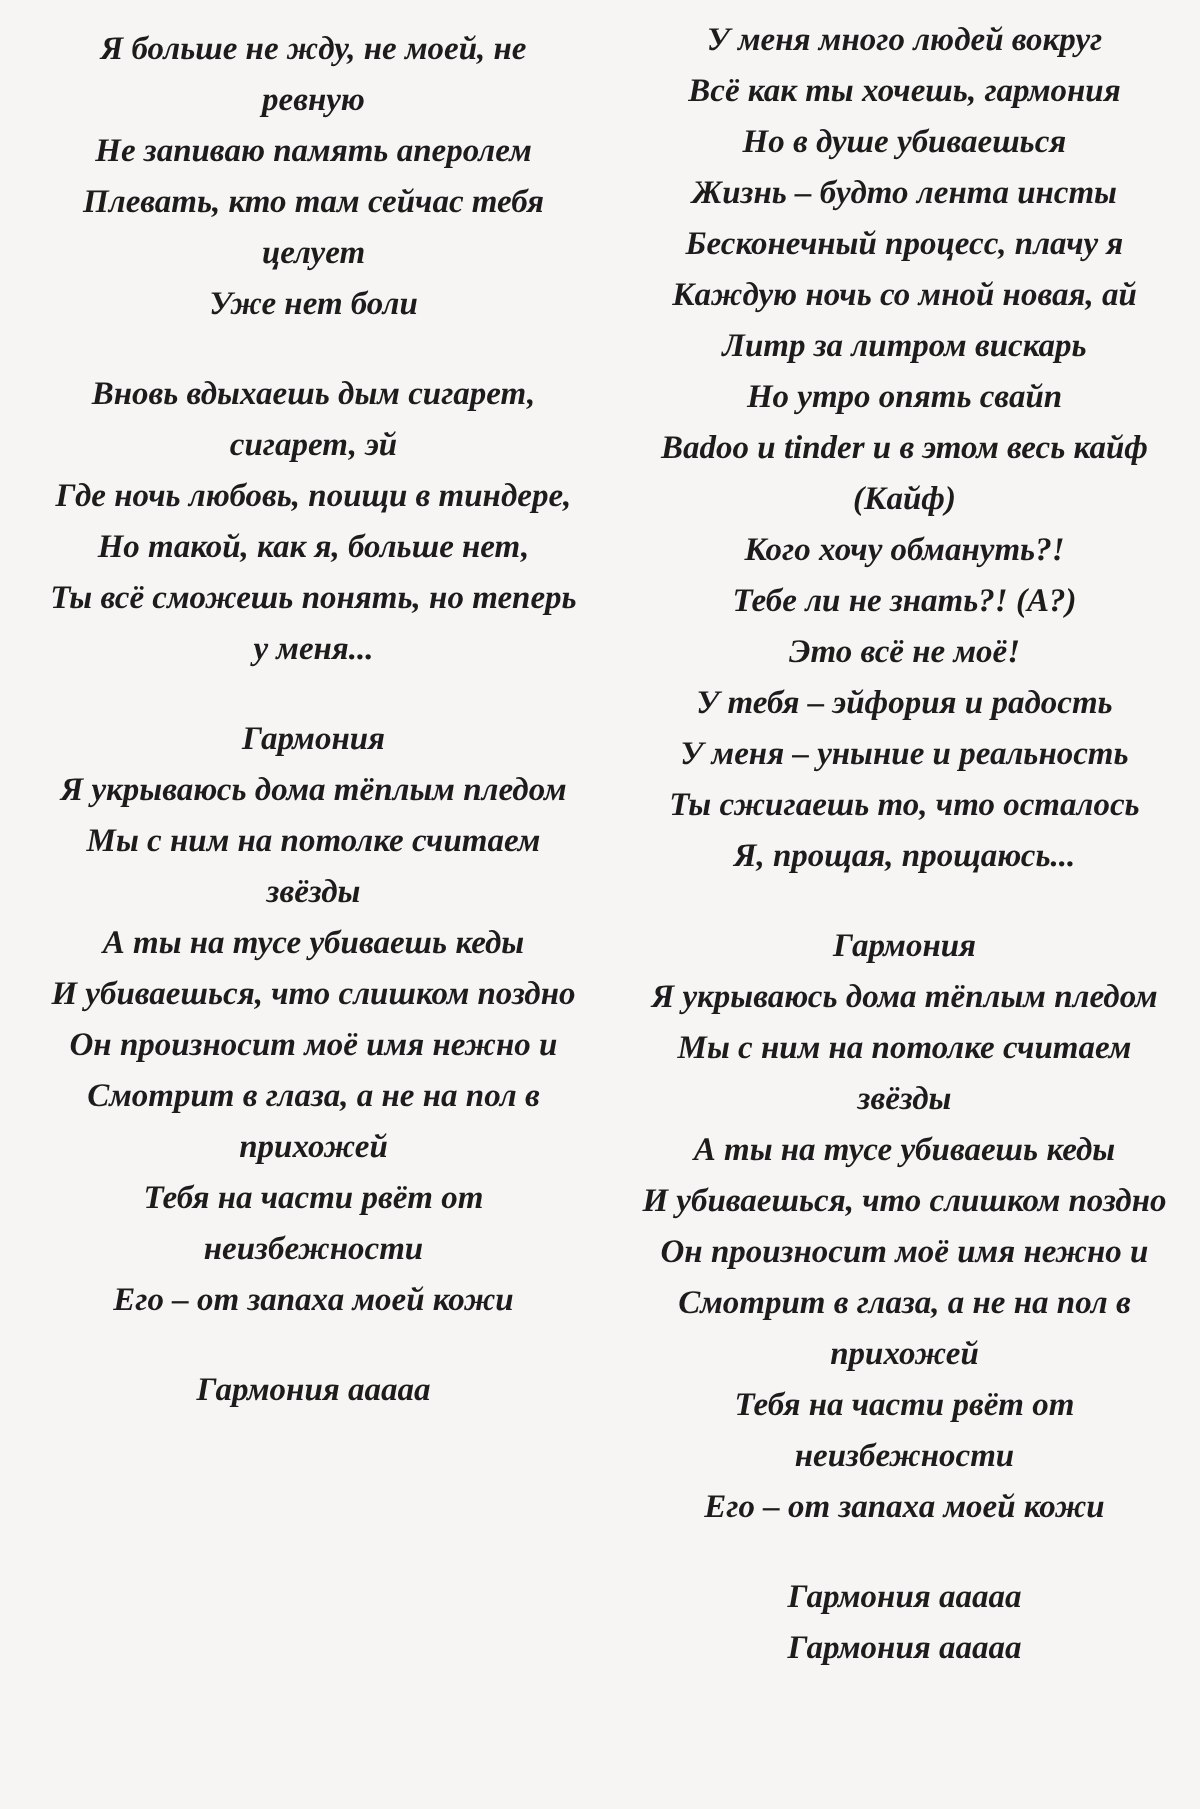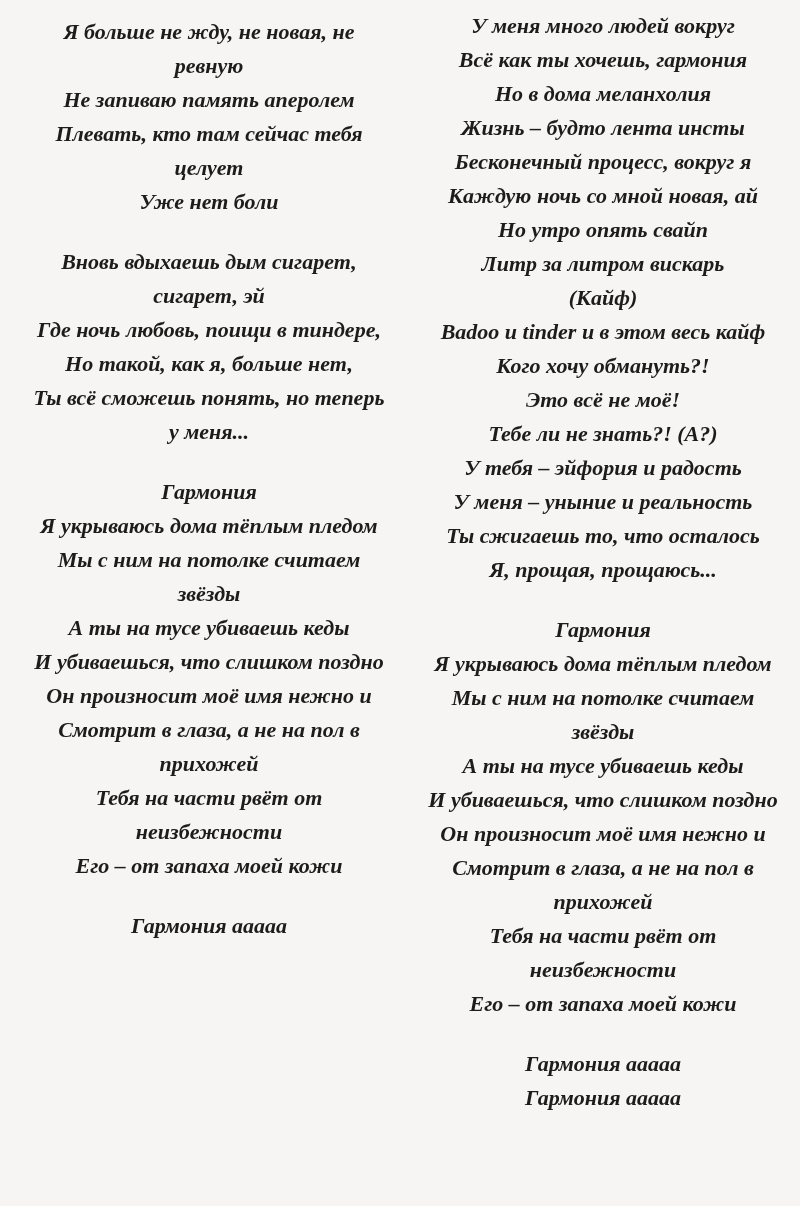--- a/index.html
+++ b/index.html
@@ -37,21 +37,21 @@
     line-height: 34px;
     white-space: nowrap;
   }
 </style>
 </head>
 <body style="background: rgb(246, 245, 243);">
 
 <div class="page" style="color: rgb(28, 28, 28);">
   <div class="column column-left">
       <div class="stanza">
-        <p class="line">Я больше не жду, не новая, не</p>
+        <p class="line">Я больше не жду, не моей, не</p>
         <p class="line">ревную</p>
         <p class="line">Не запиваю память аперолем</p>
         <p class="line">Плевать, кто там сейчас тебя</p>
         <p class="line">целует</p>
         <p class="line">Уже нет боли</p>
       </div>
       <div class="stanza">
         <p class="line">Вновь вдыхаешь дым сигарет,</p>
         <p class="line">сигарет, эй</p>
         <p class="line">Где ночь любовь, поищи в тиндере,</p>
@@ -74,31 +74,31 @@
         <p class="line">Его – от запаха моей кожи</p>
       </div>
       <div class="stanza">
         <p class="line">Гармония ааааа</p>
       </div>
     </div>
   <div class="column column-right">
       <div class="stanza">
         <p class="line">У меня много людей вокруг</p>
         <p class="line">Всё как ты хочешь, гармония</p>
-        <p class="line">Но в дома меланхолия</p>
+        <p class="line">Но в душе убиваешься</p>
         <p class="line">Жизнь – будто лента инсты</p>
-        <p class="line">Бесконечный процесс, вокруг я</p>
+        <p class="line">Бесконечный процесс, плачу я</p>
         <p class="line">Каждую ночь со мной новая, ай</p>
+        <p class="line">Литр за литром вискарь</p>
         <p class="line">Но утро опять свайп</p>
-        <p class="line">Литр за литром вискарь</p>
+        <p class="line">Badoo и tinder и в этом весь кайф</p>
         <p class="line">(Кайф)</p>
-        <p class="line">Badoo и tinder и в этом весь кайф</p>
         <p class="line">Кого хочу обмануть?!</p>
+        <p class="line">Тебе ли не знать?! (А?)</p>
         <p class="line">Это всё не моё!</p>
-        <p class="line">Тебе ли не знать?! (А?)</p>
         <p class="line">У тебя – эйфория и радость</p>
         <p class="line">У меня – уныние и реальность</p>
         <p class="line">Ты сжигаешь то, что осталось</p>
         <p class="line">Я, прощая, прощаюсь...</p>
       </div>
       <div class="stanza">
         <p class="line">Гармония</p>
         <p class="line">Я укрываюсь дома тёплым пледом</p>
         <p class="line">Мы с ним на потолке считаем</p>
         <p class="line">звёзды</p>

